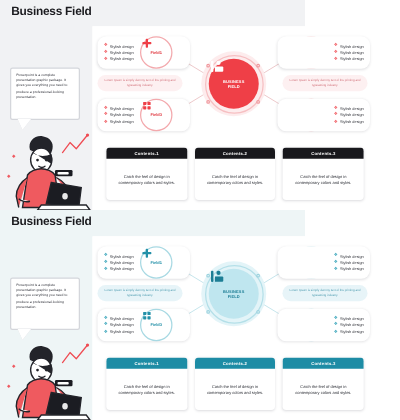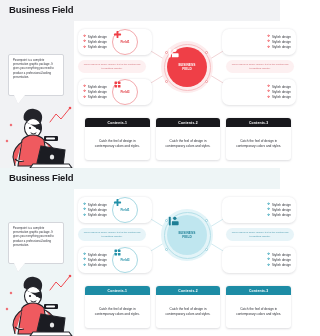--- a/index.html
+++ b/index.html
@@ -24,21 +24,21 @@
     left: 0; top: 0;
     width: 74px; height: 168px;
   }
   .slide-a .rail { background: #f1f2f4; }
   .slide-b .rail { background: #eef5f6; }
 
   
   .titlebar {
     position: absolute;
     left: 0; top: 0;
-    width: 280px; height: 21px;
+    width: 244px; height: 21px;
   }
   .slide-a .titlebar { background: #f1f2f4; }
   .slide-b .titlebar { background: #eef5f6; }
   .titlebar .tb-right {
     position: absolute; left: 74px; top: 0; right: 0; bottom: 0;
   }
   .slide-a .tb-right { background: #f1f2f4; }
   .slide-b .tb-right { background: #eef5f6; }
 
   .page-title {

